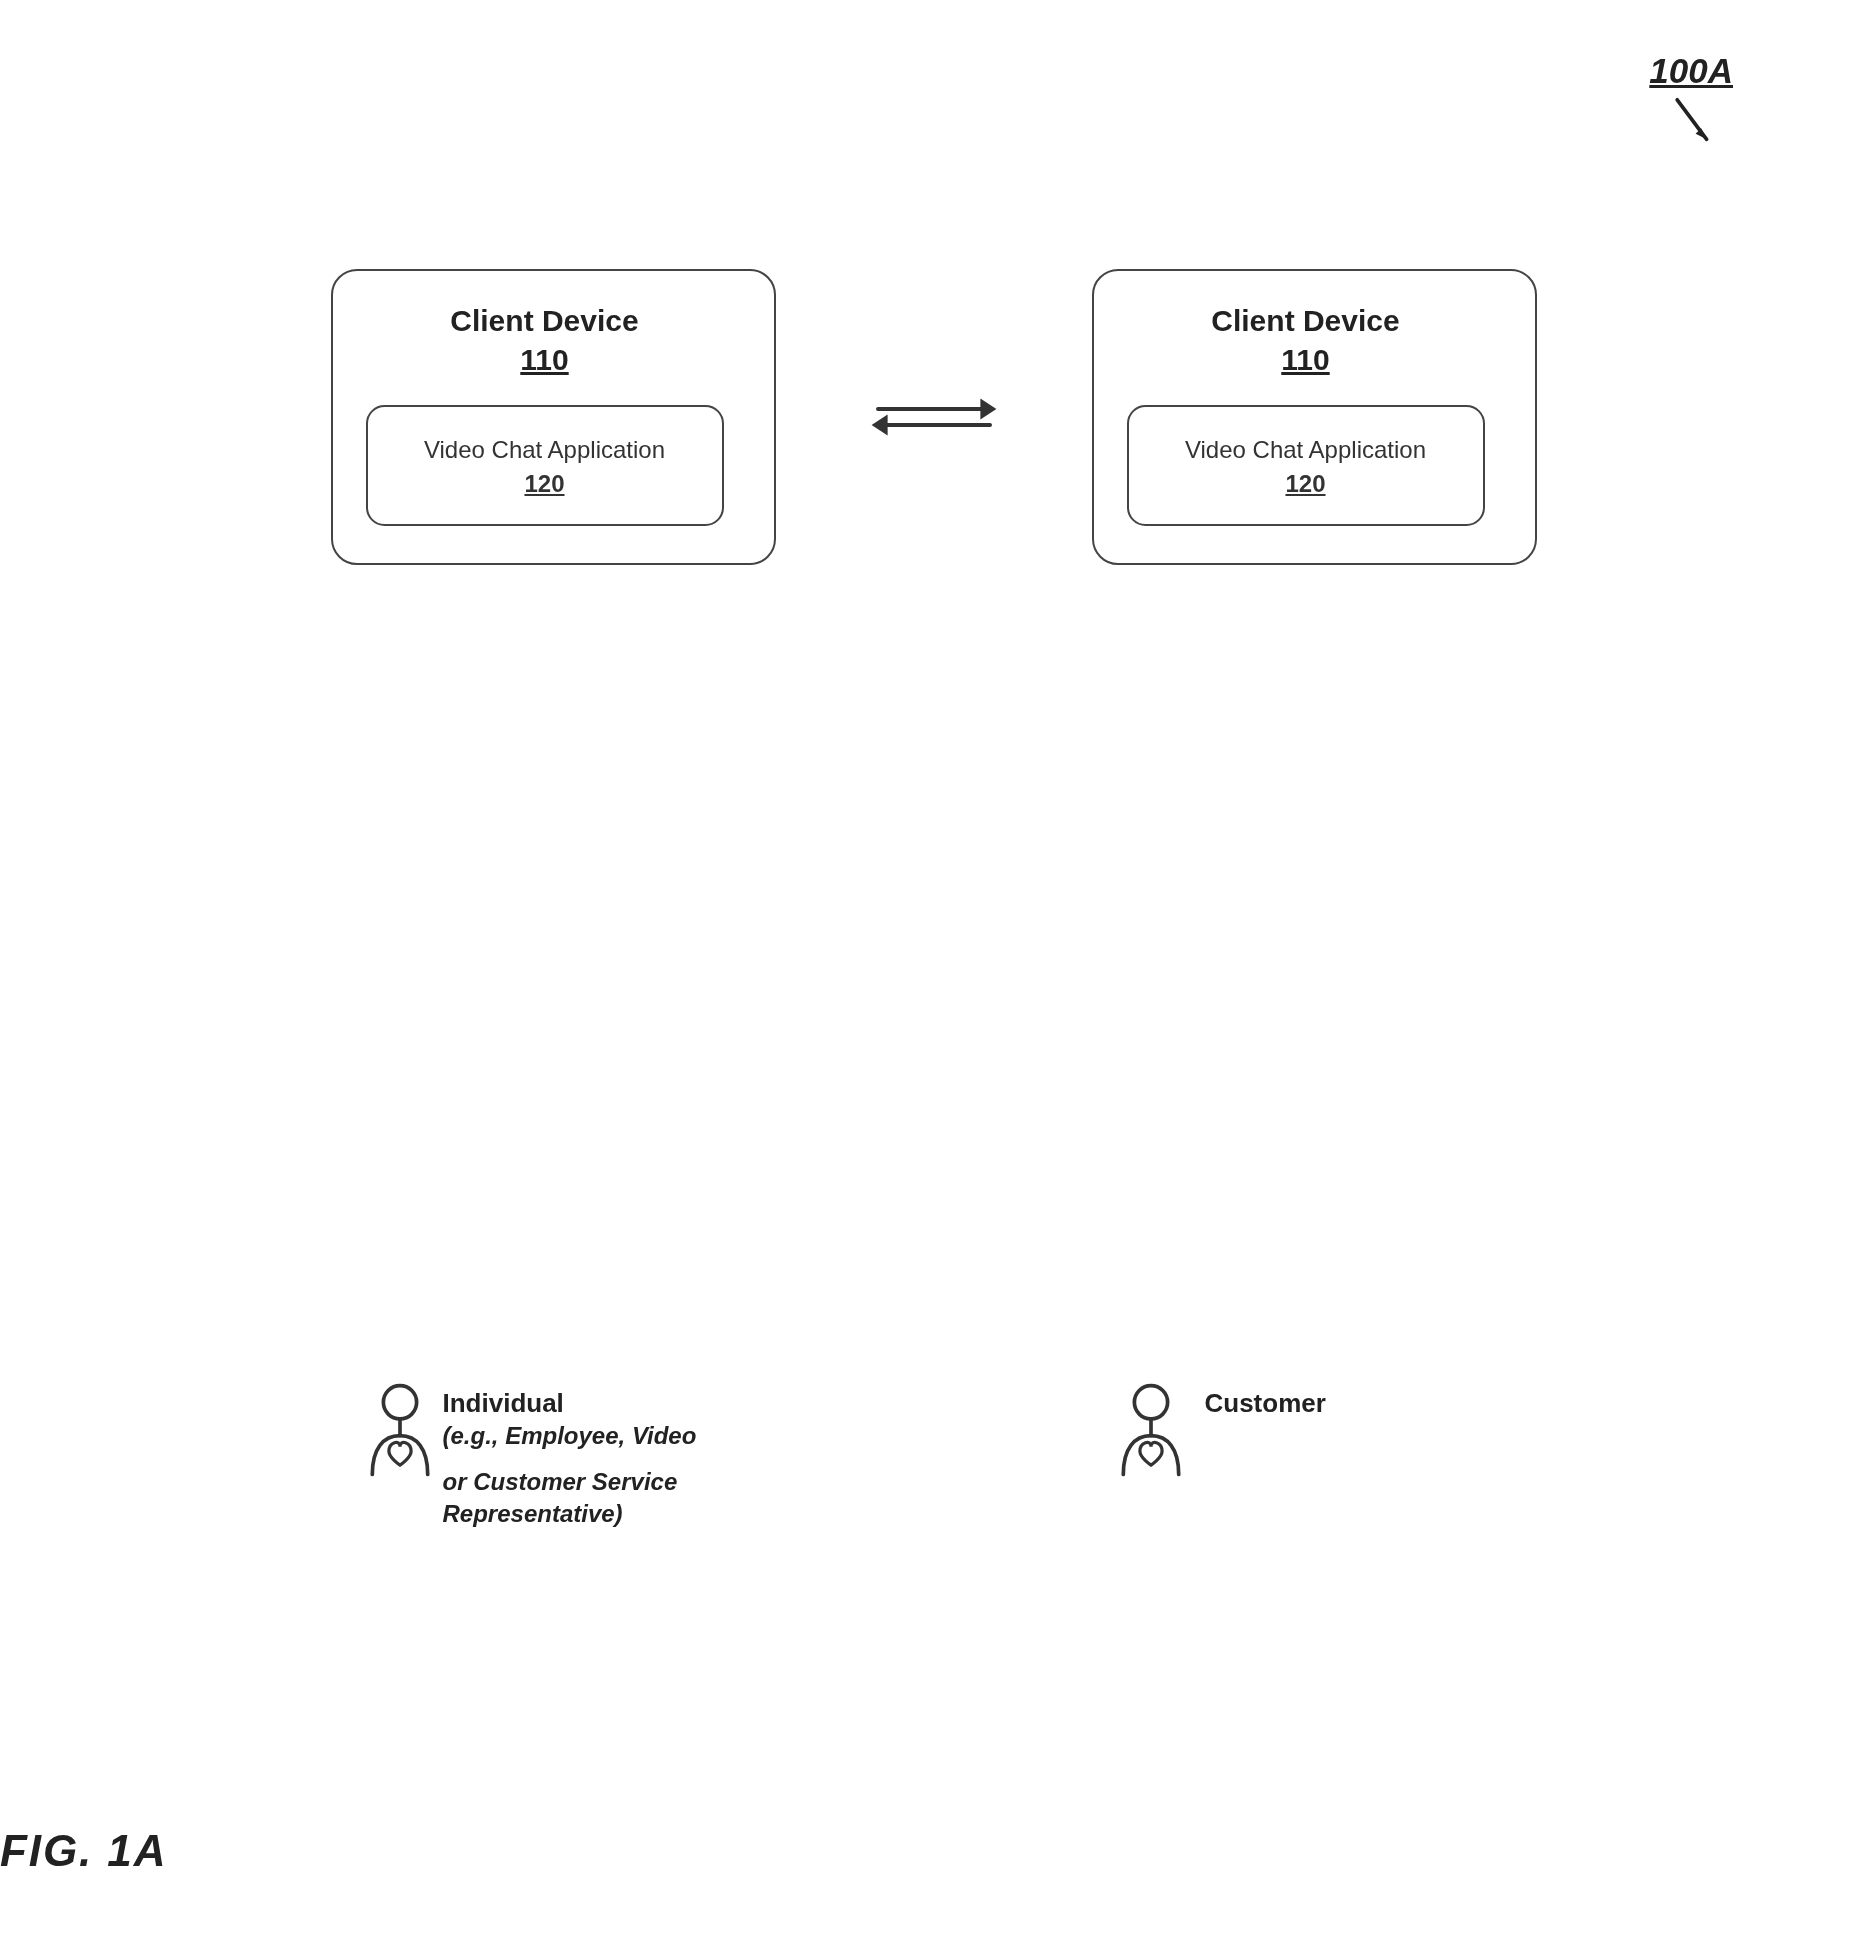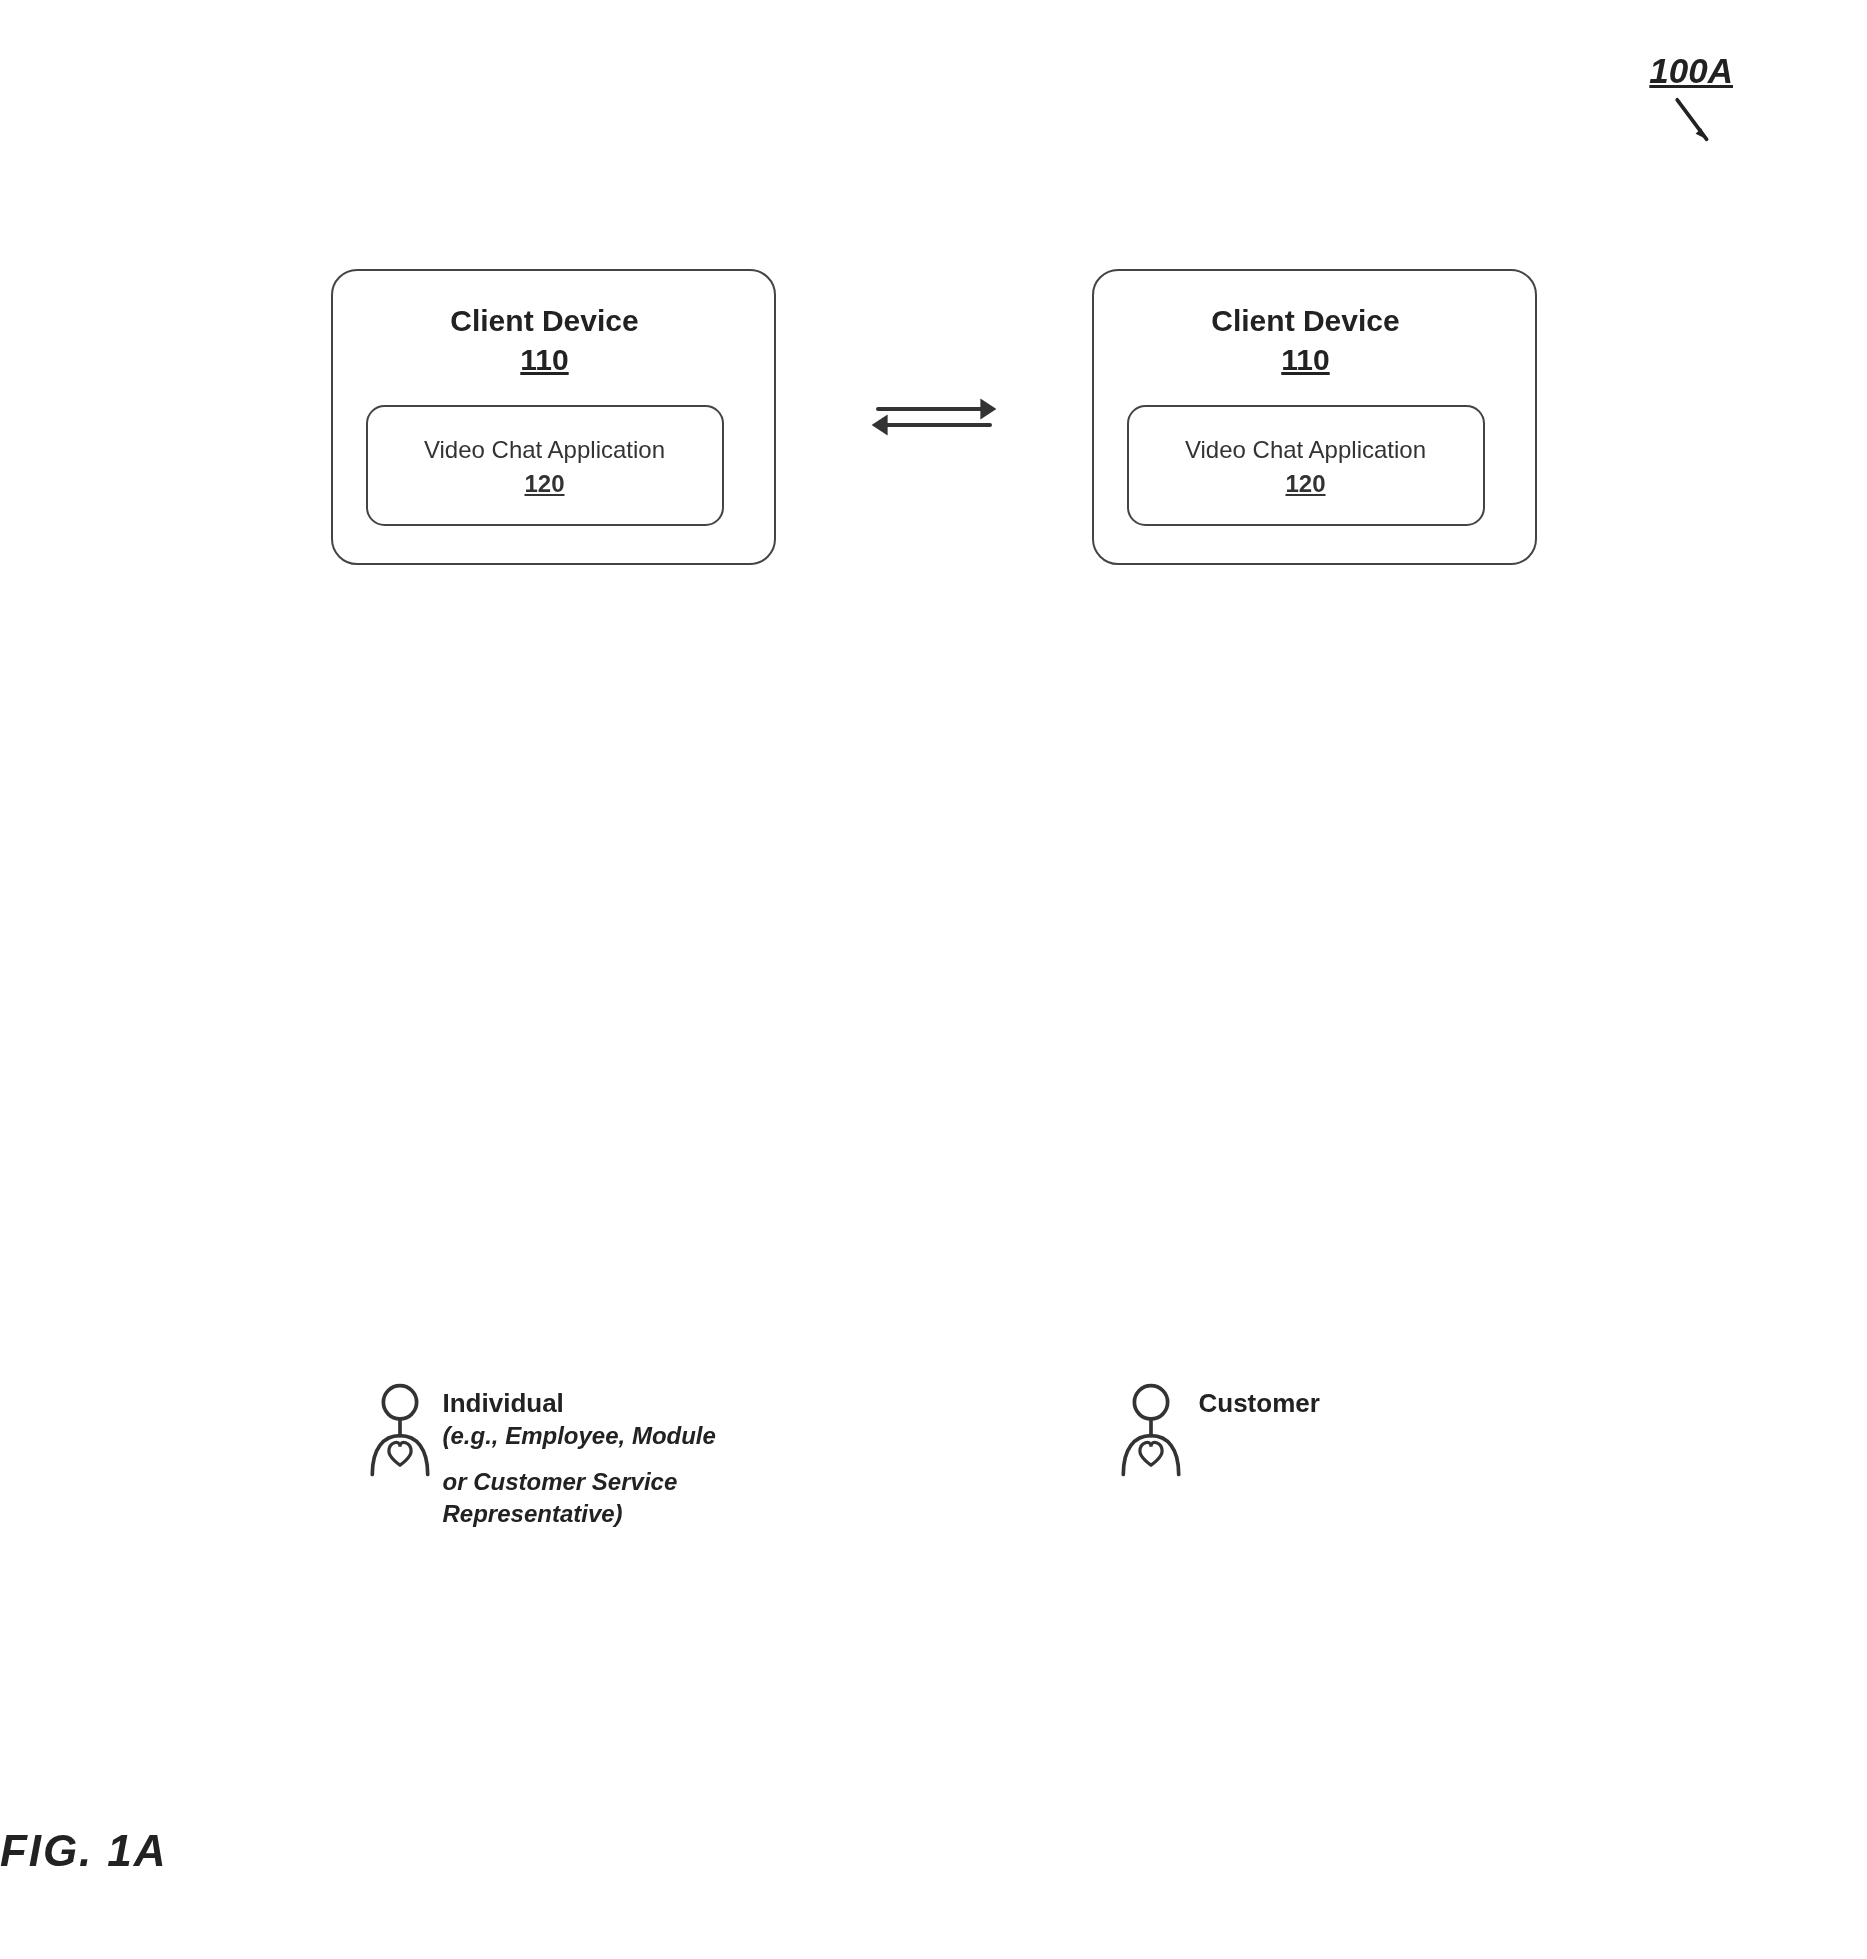--- a/index.html
+++ b/index.html
@@ -189,31 +189,31 @@
         <circle cx="44" cy="22" r="18" fill="none" stroke="#333" stroke-width="4"></circle>
 
         <path d="M14,100 C14,72 26,58 44,58 C62,58 74,72 74,100" fill="none" stroke="#333" stroke-width="4" stroke-linecap="round"></path>
 
         <line x1="44" y1="40" x2="44" y2="58" stroke="#333" stroke-width="4" stroke-linecap="round"></line>
 
         <path d="M32,75 C32,65 44,62 44,70 C44,62 56,65 56,75 C56,82 44,90 44,90 C44,90 32,82 32,75Z" fill="none" stroke="#333" stroke-width="3.5"></path>
       </svg>
       <div style="display:flex; flex-direction:column; gap:3.7px; margin-top:5.6px;">
         <span style="font-size:26px; font-weight:bold; color:#222; font-family:Arial,sans-serif;">Individual</span>
-        <span style="font-size:24px; font-weight:bold; font-style:italic; color:#222; font-family:Arial,sans-serif;">(e.g., Employee, Module</span>
+        <span style="font-size:24px; font-weight:bold; font-style:italic; color:#222; font-family:Arial,sans-serif;">(e.g., Employee, Video</span>
         <span style="font-size:24px; font-weight:bold; font-style:italic; color:#222; font-family:Arial,sans-serif;margin-top:14px;">or Customer Service</span>
         <span style="font-size:24px; font-weight:bold; font-style:italic; color:#222; font-family:Arial,sans-serif;">Representative)</span>
       </div>
     </div>
   </div>
 
   <div style="width:260px;"></div>
 
   <div style="width:501px; display:flex; flex-direction:column; align-items:flex-start; padding-left:46px;">
-    <div style="display:flex; flex-direction:row; align-items:flex-start; gap:7px;">
+    <div style="display:flex; flex-direction:row; align-items:flex-start; gap:13px;">
 
       <svg width="82" height="97" viewBox="0 0 88 105" xmlns="http://www.w3.org/2000/svg">
 
         <circle cx="44" cy="22" r="18" fill="none" stroke="#333" stroke-width="4"></circle>
 
         <path d="M14,100 C14,72 26,58 44,58 C62,58 74,72 74,100" fill="none" stroke="#333" stroke-width="4" stroke-linecap="round"></path>
 
         <line x1="44" y1="40" x2="44" y2="58" stroke="#333" stroke-width="4" stroke-linecap="round"></line>
 
         <path d="M32,75 C32,65 44,62 44,70 C44,62 56,65 56,75 C56,82 44,90 44,90 C44,90 32,82 32,75Z" fill="none" stroke="#333" stroke-width="3.5"></path>

